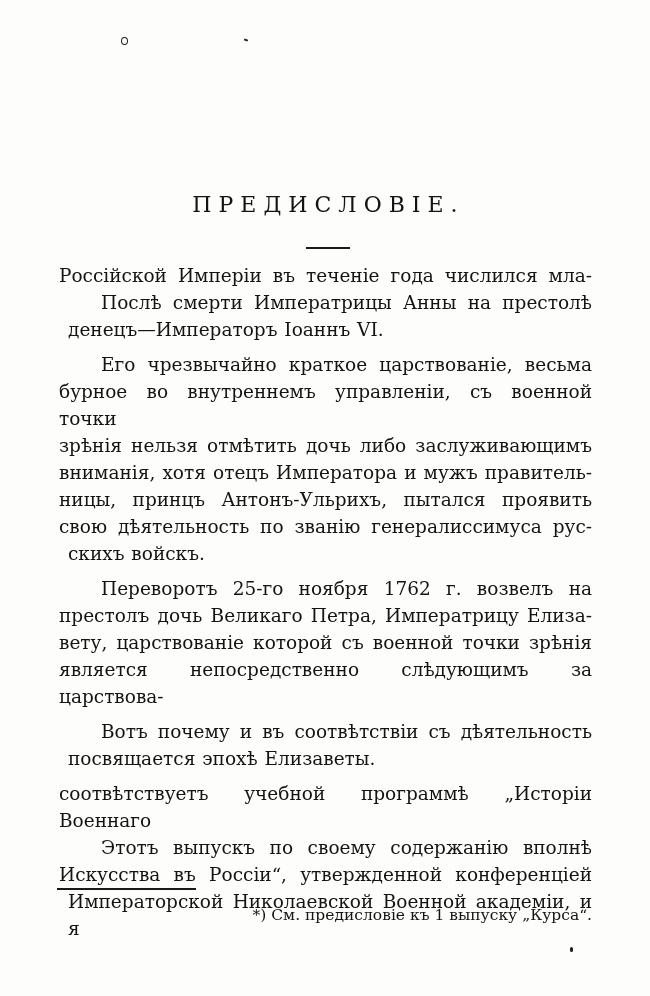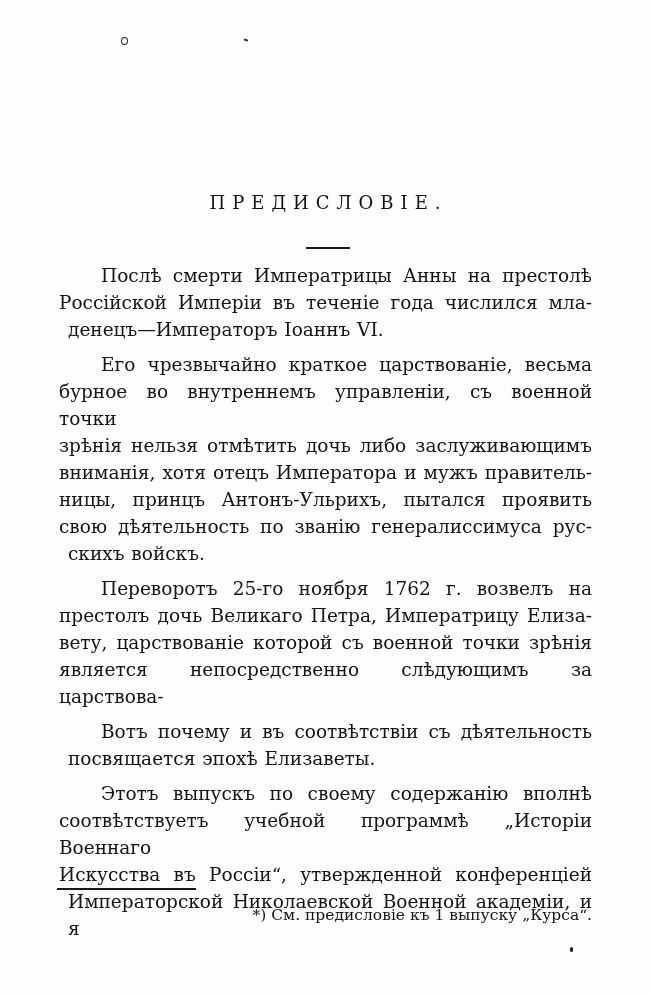--- a/index.html
+++ b/index.html
@@ -24,21 +24,21 @@
   }
   .speck-2 { left: 570px; top: 947px; width: 3px; height: 5px; border-radius: 2px; }
   .speck-3 { left: 244px; top: 39px; width: 4px; height: 2px; transform: rotate(20deg); }
 
   .title {
     position: absolute;
     left: 0; top: 193px;
     width: 100%;
     margin: 0;
     text-align: center;
-    font-size: 18px;
+    font-size: 22px;
     font-weight: normal;
     letter-spacing: 7px;
     line-height: 1.1;
     text-indent: 7px; 
   }
   .title-rule {
     position: absolute;
     left: 306px; top: 247px;
     width: 44px; height: 2px;
     background: #1a1a18;
@@ -87,22 +87,22 @@
   <div class="speck speck-1"></div>
   <div class="speck speck-2"></div>
   <div class="speck speck-3"></div>
 
   <h1 class="title">ПРЕДИСЛОВІЕ.</h1>
   <div class="title-rule"></div>
 
   <div class="body-col">
 
     <p class="para">
+      <span class="ln">Россійской Имперіи въ теченіе года числился мла-</span>
       <span class="ln first">Послѣ смерти Императрицы Анны на престолѣ</span>
-      <span class="ln">Россійской Имперіи въ теченіе года числился мла-</span>
       <span class="ln last">денецъ—Императоръ Іоаннъ VI.</span>
     </p>
 
     <p class="para">
       <span class="ln first">Его чрезвычайно краткое царствованіе, весьма</span>
       <span class="ln">бурное во внутреннемъ управленіи, съ военной точки</span>
       <span class="ln">зрѣнія нельзя отмѣтить дочь либо заслуживающимъ</span>
       <span class="ln">вниманія, хотя отецъ Императора и мужъ правитель-</span>
       <span class="ln">ницы, принцъ Антонъ-Ульрихъ, пытался проявить</span>
       <span class="ln">свою дѣятельность по званію генералиссимуса рус-</span>
@@ -115,22 +115,22 @@
       <span class="ln">вету, царствованіе которой съ военной точки зрѣнія</span>
       <span class="ln">является непосредственно слѣдующимъ за царствова-</span>
     </p>
 
     <p class="para">
       <span class="ln first">Вотъ почему и въ соотвѣтствіи съ дѣятельность</span>
       <span class="ln last">посвящается эпохѣ Елизаветы.</span>
     </p>
 
     <p class="para">
+      <span class="ln">соотвѣтствуетъ учебной программѣ „Исторіи Военнаго</span>
       <span class="ln first">Этотъ выпускъ по своему содержанію вполнѣ</span>
-      <span class="ln">соотвѣтствуетъ учебной программѣ „Исторіи Военнаго</span>
       <span class="ln">Искусства въ Россіи“, утвержденной конференціей</span>
       <span class="ln last">Императорской Николаевской Военной академіи, и я</span>
     </p>
 
   </div>
 
   <div class="footnote-rule"></div>
   <p class="footnote">*) См. предисловіе къ 1 выпуску „Курса“.</p>
 
 </div>

